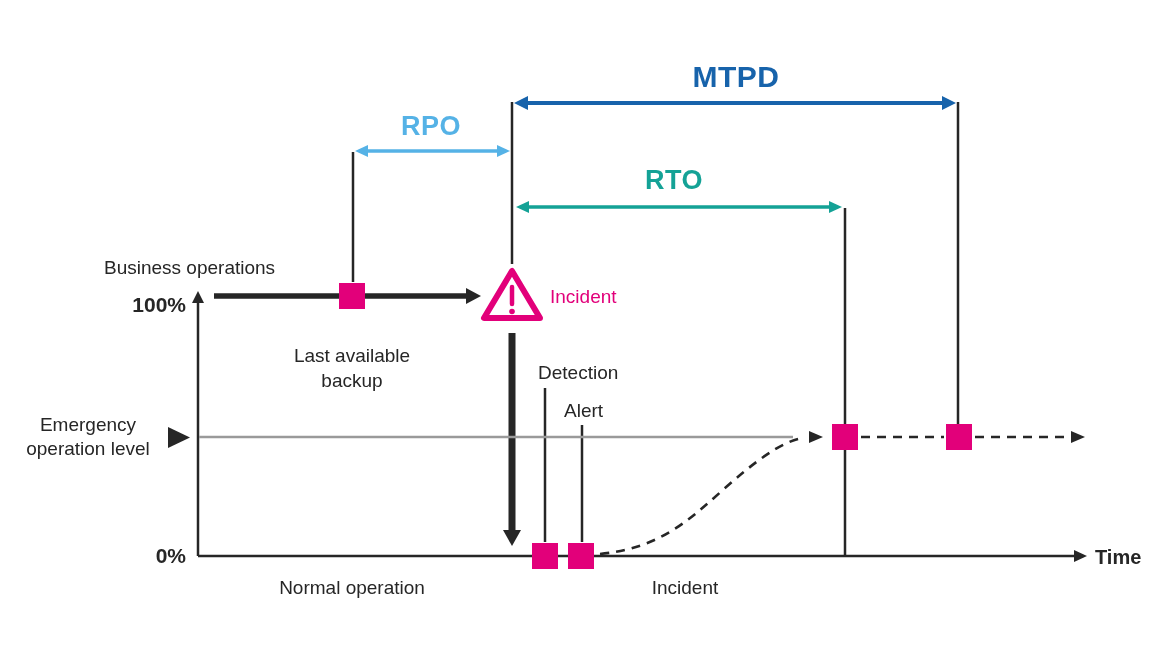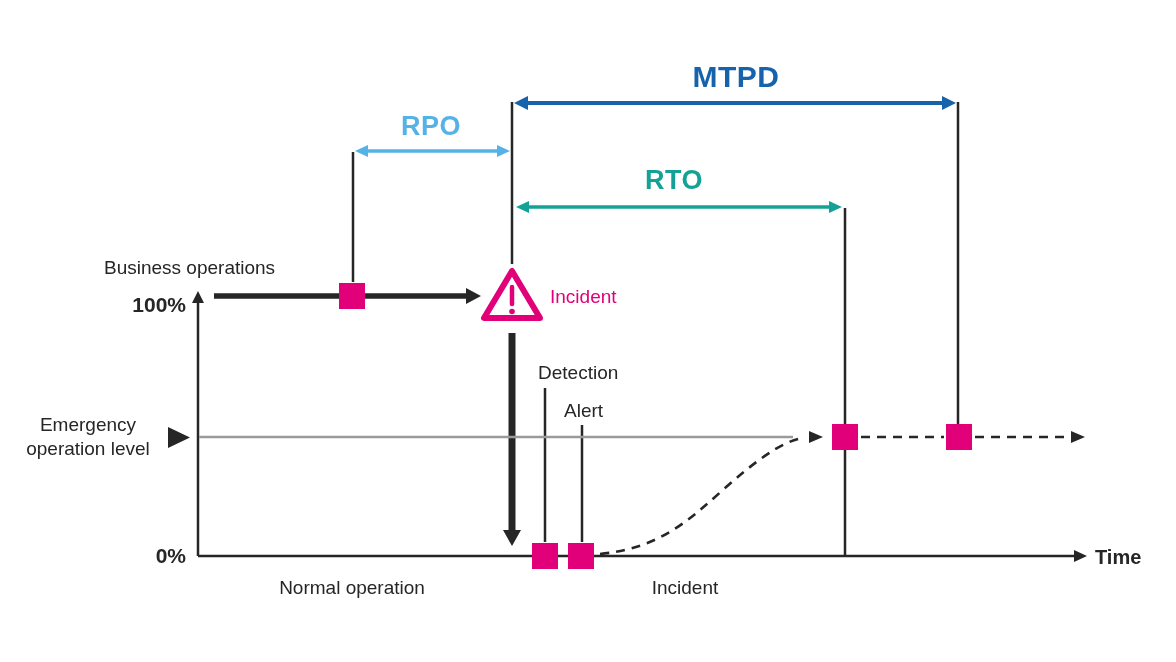--- a/index.html
+++ b/index.html
@@ -138,20 +138,24 @@
 
   <div id="rpo-label" class="metric">RPO</div>
   <div id="mtpd-label" class="metric">MTPD</div>
   <div id="rto-label" class="metric">RTO</div>
 
   <div id="business-operations-label" class="lbl">Business operations</div>
   <div id="pct-100-label" class="lbl right bold">100%</div>
   <div id="pct-0-label" class="lbl right bold">0%</div>
   <div id="time-label" class="lbl bold">Time</div>
 
+  <div id="last-backup-label" class="lbl center">
+    <div>Last available</div>
+    <div>backup</div>
+  </div>
   <div id="incident-label" class="lbl">Incident</div>
   <div id="detection-label" class="lbl">Detection</div>
   <div id="alert-label" class="lbl">Alert</div>
   <div id="emergency-level-label" class="lbl center">
     <div>Emergency</div>
     <div>operation level</div>
   </div>
 
   <div id="phase-normal-label" class="lbl center">Normal operation</div>
   <div id="phase-restart-label" class="lbl center">Incident</div>

